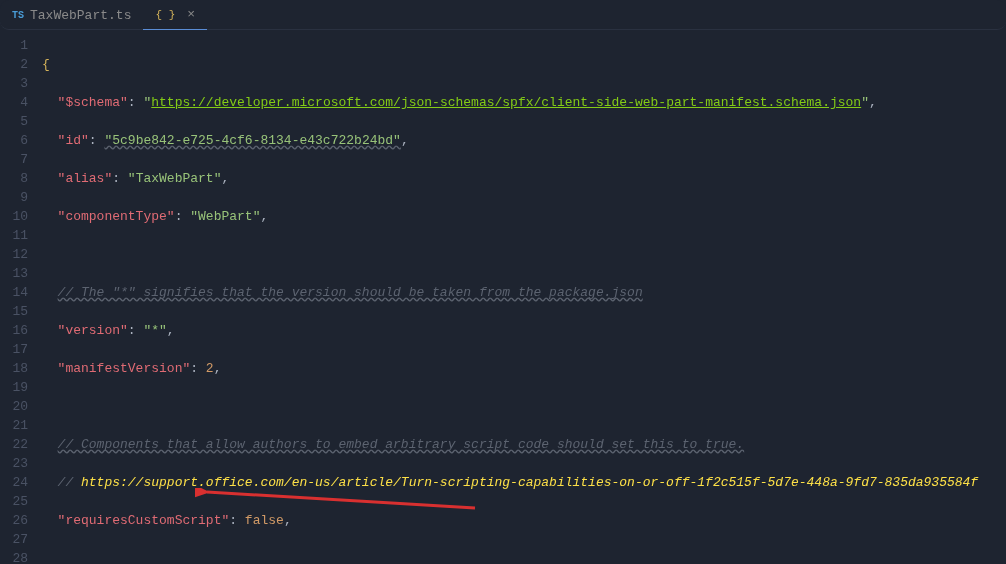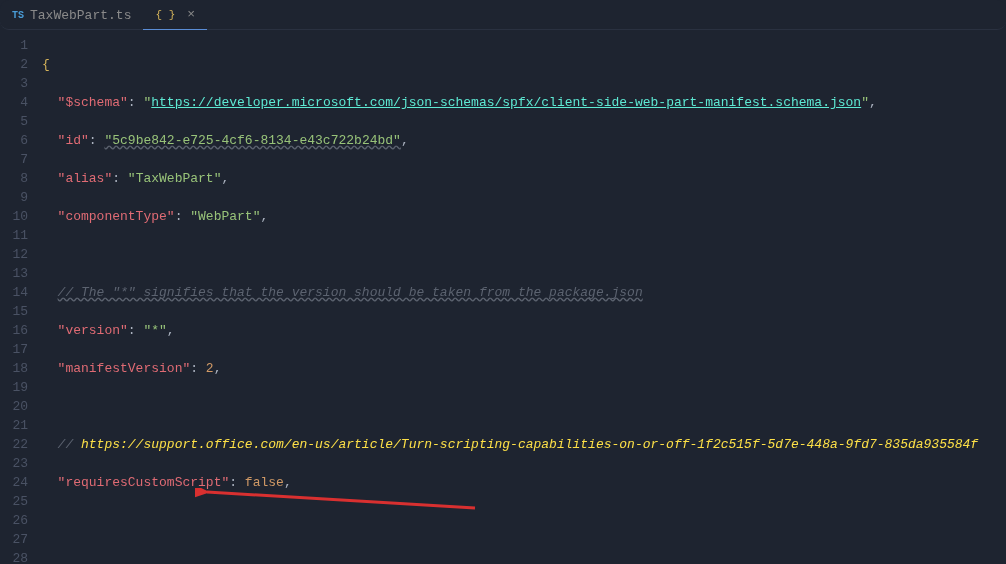--- a/index.html
+++ b/index.html
@@ -57,21 +57,21 @@
   padding-top: 6px;
   white-space: pre;
 }
 .ln { height: 19px; }
 .punc { color: #abb2bf; }
 .brace { color: #d4b35a; }
 .key { color: #e06b74; }
 .str { color: #98c379; }
 .num { color: #d19a66; }
 .bool { color: #d19a66; }
-.link { color: #5eead4; text-decoration: underline; }
+.link { color: #84cc16; text-decoration: underline; }
 .comment { color: #5c6370; font-style: italic; }
 .comment.wavy { text-decoration: underline wavy #5c6370; text-decoration-skip-ink: none; }
 .wavy-str { text-decoration: underline wavy #5c6370; text-decoration-skip-ink: none; }
 .clink { color: #fde047; font-style: italic; }
 
 .arrow {
   position: absolute;
   top: 488px;
   left: 195px;
   pointer-events: none;
@@ -127,20 +127,21 @@
 <div class="ln"><span class="brace">{</span></div>
 <div class="ln">  <span class="key">"$schema"</span><span class="punc">: </span><span class="str">"</span><span class="link">https://developer.microsoft.com/json-schemas/spfx/client-side-web-part-manifest.schema.json</span><span class="str">"</span><span class="punc">,</span></div>
 <div class="ln">  <span class="key">"id"</span><span class="punc">: </span><span class="str wavy-str">"5c9be842-e725-4cf6-8134-e43c722b24bd"</span><span class="punc">,</span></div>
 <div class="ln">  <span class="key">"alias"</span><span class="punc">: </span><span class="str">"TaxWebPart"</span><span class="punc">,</span></div>
 <div class="ln">  <span class="key">"componentType"</span><span class="punc">: </span><span class="str">"WebPart"</span><span class="punc">,</span></div>
 <div class="ln"></div>
 <div class="ln">  <span class="comment wavy">// The "*" signifies that the version should be taken from the package.json</span></div>
 <div class="ln">  <span class="key">"version"</span><span class="punc">: </span><span class="str">"*"</span><span class="punc">,</span></div>
 <div class="ln">  <span class="key">"manifestVersion"</span><span class="punc">: </span><span class="num">2</span><span class="punc">,</span></div>
 <div class="ln"></div>
+<div class="ln">  <span class="comment wavy">// Components that allow authors to embed arbitrary script code should set this to true.</span></div>
 <div class="ln">  <span class="comment">// </span><span class="clink">https://support.office.com/en-us/article/Turn-scripting-capabilities-on-or-off-1f2c515f-5d7e-448a-9fd7-835da935584f</span></div>
 <div class="ln">  <span class="key">"requiresCustomScript"</span><span class="punc">: </span><span class="bool">false</span><span class="punc">,</span></div>
 
 
 
 
 
 
 
 

